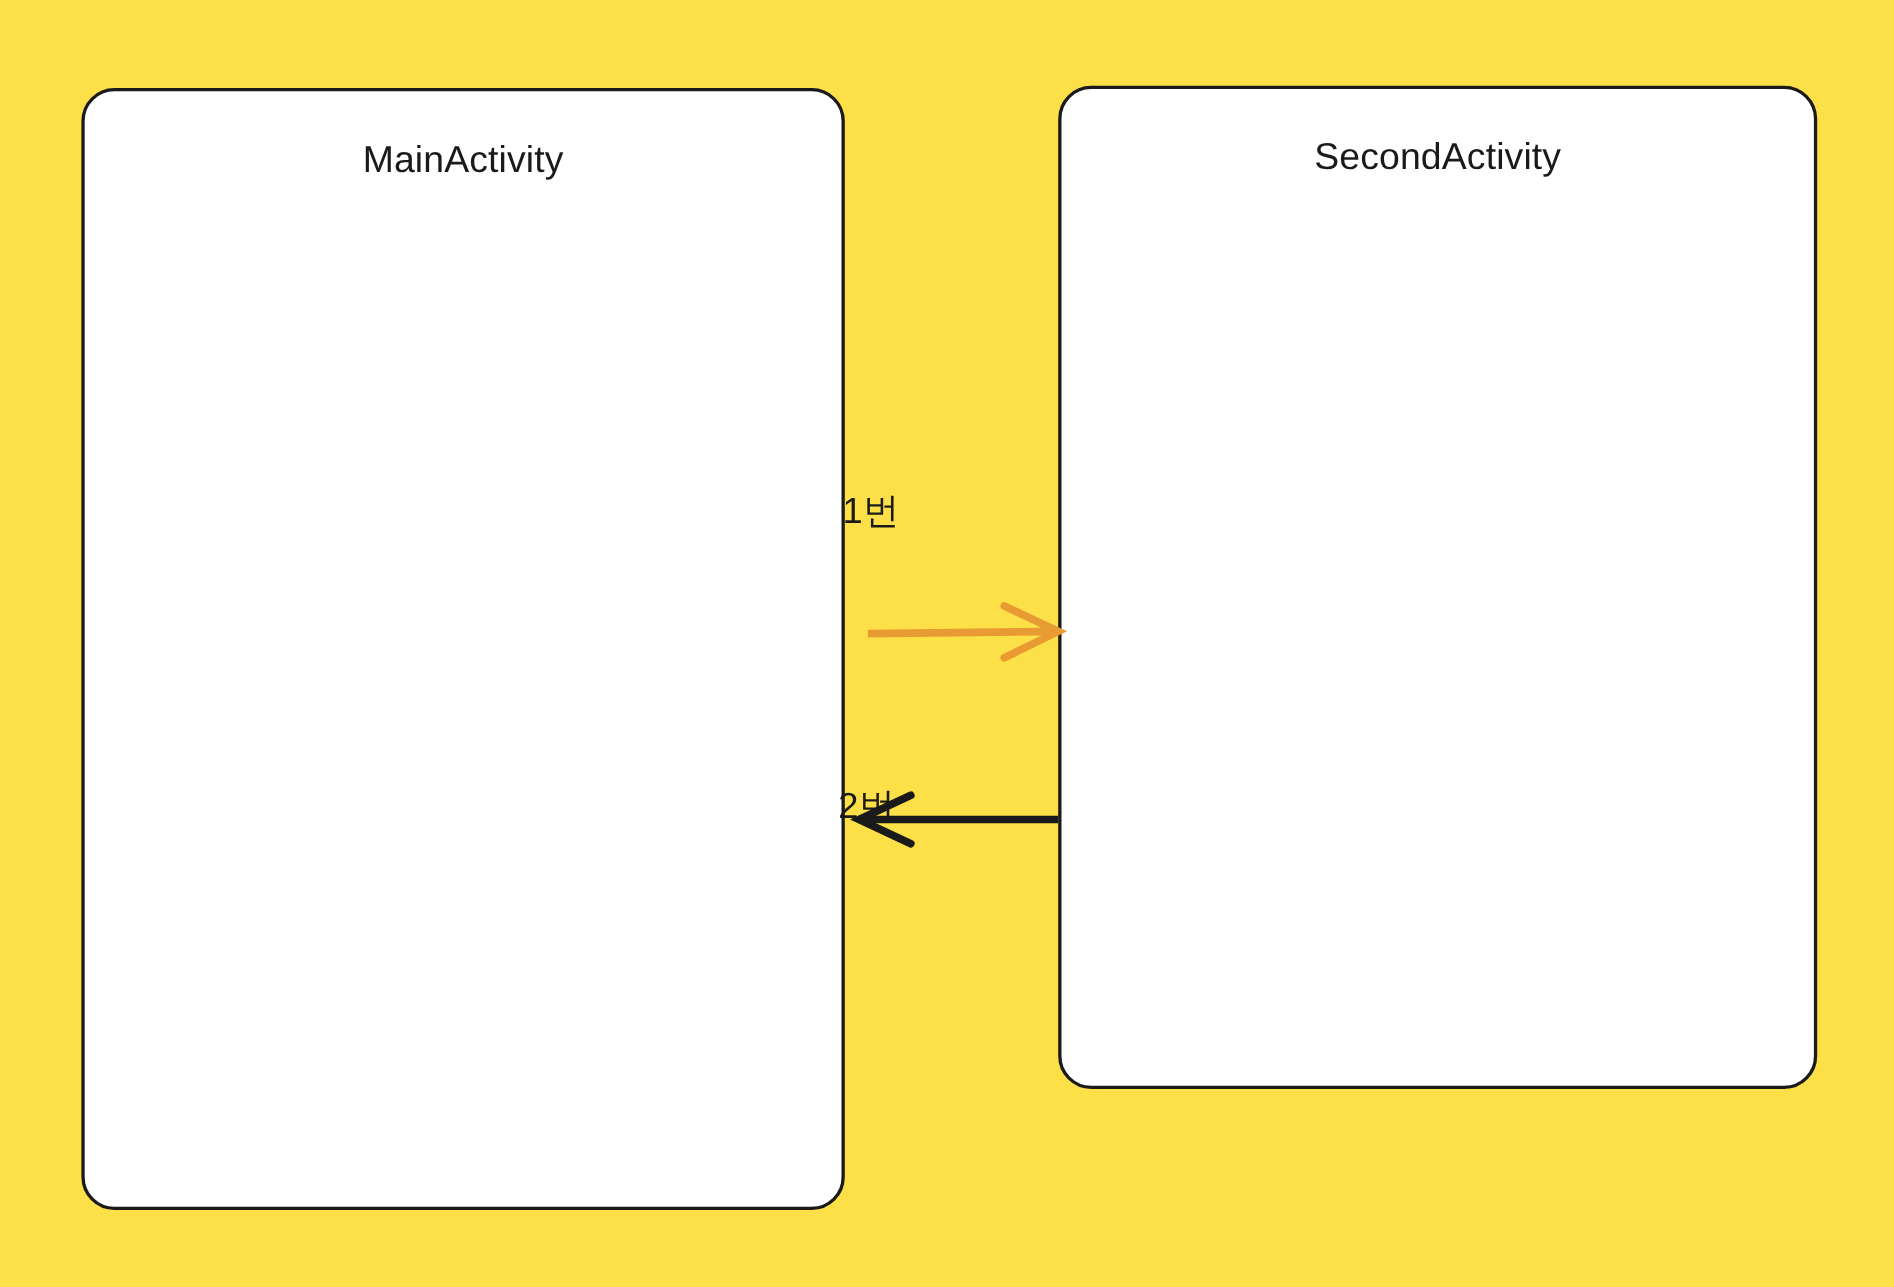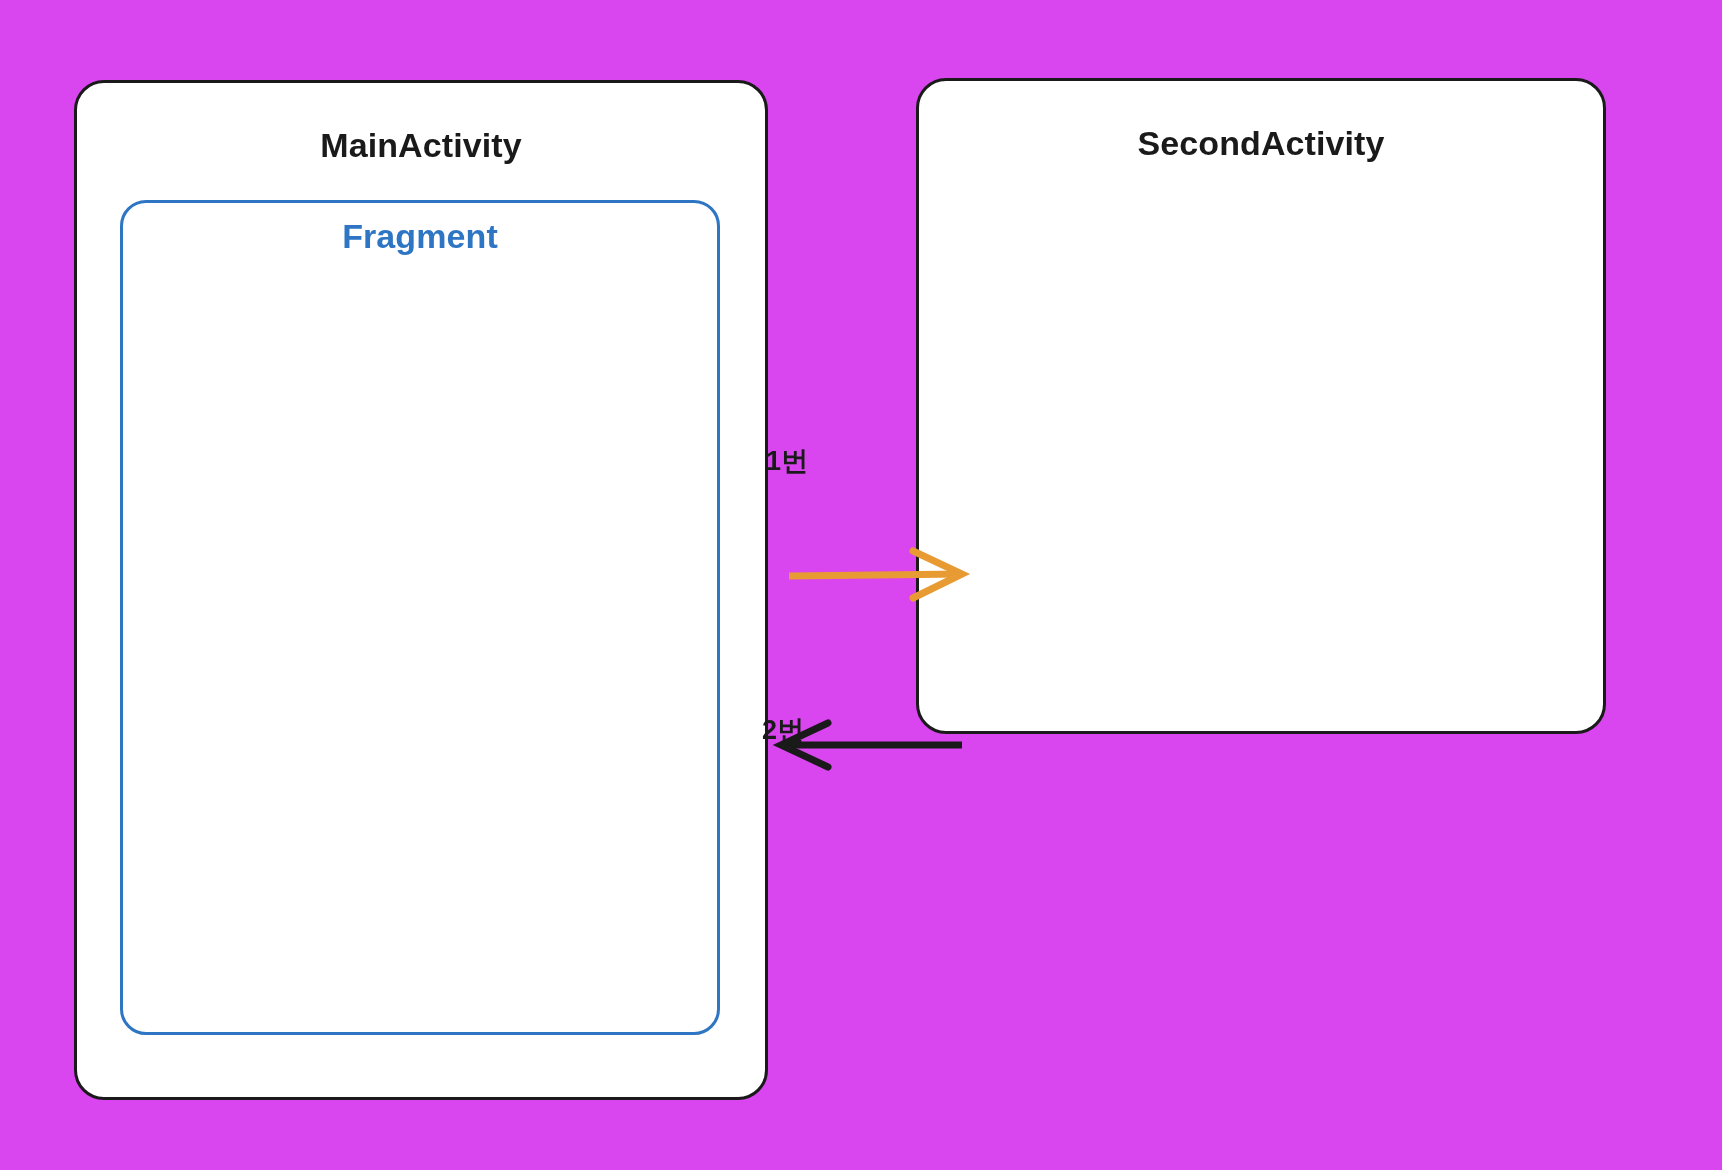--- a/index.html
+++ b/index.html
@@ -8,23 +8,22 @@
     padding: 0;
     background: #ffffff;
   }
   body {
     font-family: "Liberation Sans", "DejaVu Sans", sans-serif;
   }
   #canvas {
     position: relative;
     width: 1722px;
     height: 1170px;
-    background: #d946ef;
+    background: #fde047;
     overflow: hidden;
-    font-weight: bold;
   }
   .node-box {
     position: absolute;
     box-sizing: border-box;
     background: #ffffff;
   }
   .main-activity-box {
     left: 74px;
     top: 80px;
     width: 694px;
@@ -34,24 +33,24 @@
   }
   .fragment-box {
     left: 120px;
     top: 200px;
     width: 600px;
     height: 835px;
     border: 3.5px solid #2E76C4;
     border-radius: 26px;
   }
   .second-activity-box {
-    left: 916px;
+    left: 962px;
     top: 78px;
     width: 690px;
-    height: 656px;
+    height: 912px;
     border: 3px solid #1a1a1a;
     border-radius: 30px;
   }
   .box-title {
     position: absolute;
     left: 0;
     right: 0;
     text-align: center;
     font-size: 34px;
     line-height: 1.1;
@@ -64,21 +63,21 @@
   }
   .second-activity-title {
     top: 44px;
   }
   .fragment-title {
     top: 15px;
     color: #2E76C4;
   }
   .edge-label {
     position: absolute;
-    font-size: 27px;
+    font-size: 33px;
     line-height: 1.05;
     color: #1a1a1a;
     white-space: nowrap;
     letter-spacing: 0.3px;
   }
   .label-one {
     left: 766px;
     top: 447px;
   }
   .label-two {
@@ -97,23 +96,20 @@
 </style>
 </head>
 <body>
 
 <div id="canvas">
 
   <div class="node-box main-activity-box">
     <div class="box-title main-activity-title">MainActivity</div>
   </div>
 
-  <div class="node-box fragment-box">
-    <div class="box-title fragment-title">Fragment</div>
-  </div>
 
   <div class="node-box second-activity-box">
     <div class="box-title second-activity-title">SecondActivity</div>
   </div>
 
   <svg class="arrow-layer" viewBox="0 0 1722 1170" xmlns="http://www.w3.org/2000/svg">
 
     <g>
       <line x1="789" y1="576" x2="962" y2="574" stroke="#E89A33" stroke-width="7" stroke-linecap="butt"></line>
       <polyline points="913,551 962,574 913,598" fill="none" stroke="#E89A33" stroke-width="7" stroke-linecap="round" stroke-linejoin="miter"></polyline>

